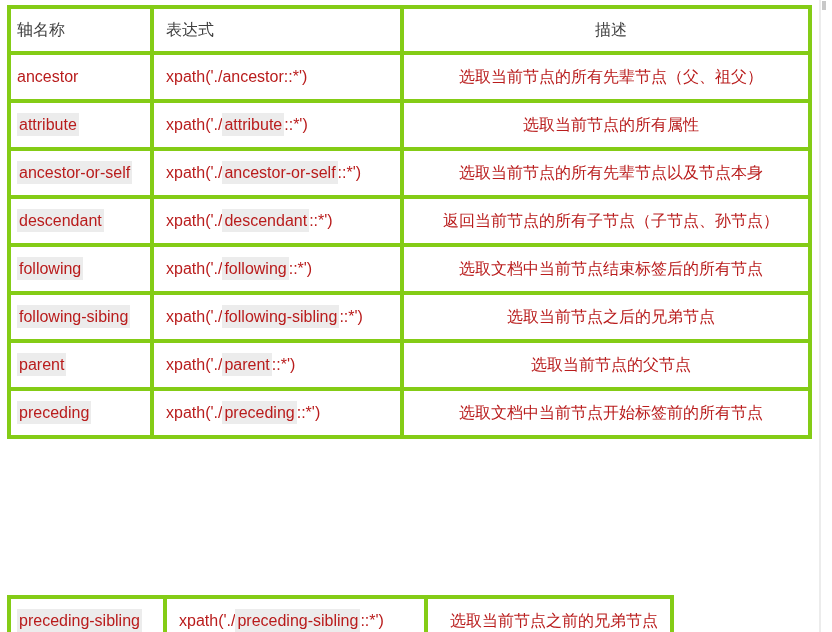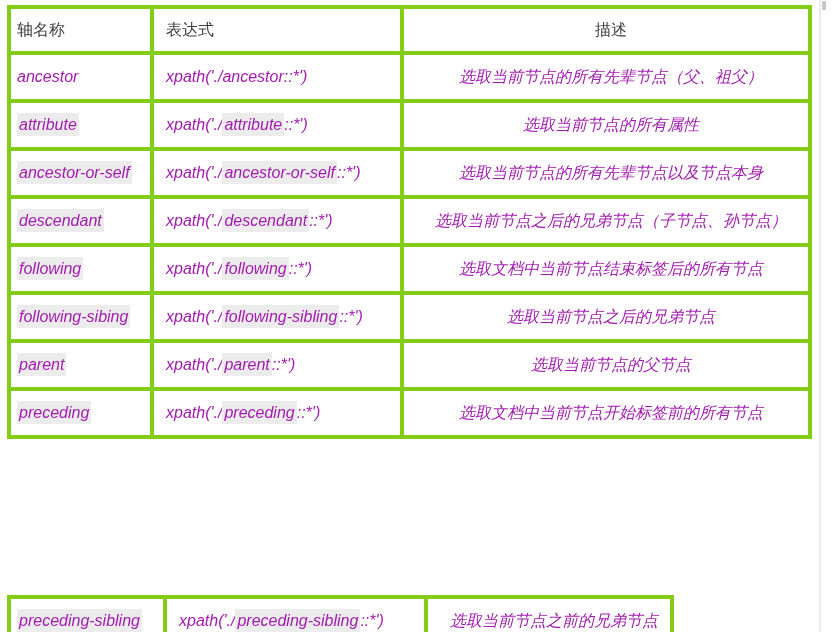--- a/index.html
+++ b/index.html
@@ -30,24 +30,23 @@
     font-weight: normal;
     overflow: hidden;
     white-space: nowrap;
   }
   th {
     color: #3f3f3f;
     height: 42px;
     padding: 0 4px 0 6px;
   }
   td {
-    color: #a21caf;
+    color: #b91c1c;
     height: 44px;
     padding: 0 4px 0 6px;
-    font-style: italic;
   }
   th:nth-child(2), td:nth-child(2) { padding-left: 12px; }
   th:nth-child(3), td:nth-child(3) { padding-left: 14px; text-align: center; }
   .hl {
     background: #ececec;
     padding: 3px 2px;
   }
   .expr-part { white-space: pre; }
   .scroll-track {
     position: absolute;
@@ -96,21 +95,21 @@
           <td>选取当前节点的所有属性</td>
         </tr>
         <tr>
           <td><span class="hl">ancestor-or-self</span></td>
           <td><span class="expr-part">xpath('./</span><span class="expr-part hl">ancestor-or-self</span><span class="expr-part">::*')</span></td>
           <td>选取当前节点的所有先辈节点以及节点本身</td>
         </tr>
         <tr>
           <td><span class="hl">descendant</span></td>
           <td><span class="expr-part">xpath('./</span><span class="expr-part hl">descendant</span><span class="expr-part">::*')</span></td>
-          <td>选取当前节点之后的兄弟节点（子节点、孙节点）</td>
+          <td>返回当前节点的所有子节点（子节点、孙节点）</td>
         </tr>
         <tr>
           <td><span class="hl">following</span></td>
           <td><span class="expr-part">xpath('./</span><span class="expr-part hl">following</span><span class="expr-part">::*')</span></td>
           <td>选取文档中当前节点结束标签后的所有节点</td>
         </tr>
         <tr>
           <td><span class="hl">following-sibing</span></td>
           <td><span class="expr-part">xpath('./</span><span class="expr-part hl">following-sibling</span><span class="expr-part">::*')</span></td>
           <td>选取当前节点之后的兄弟节点</td>

